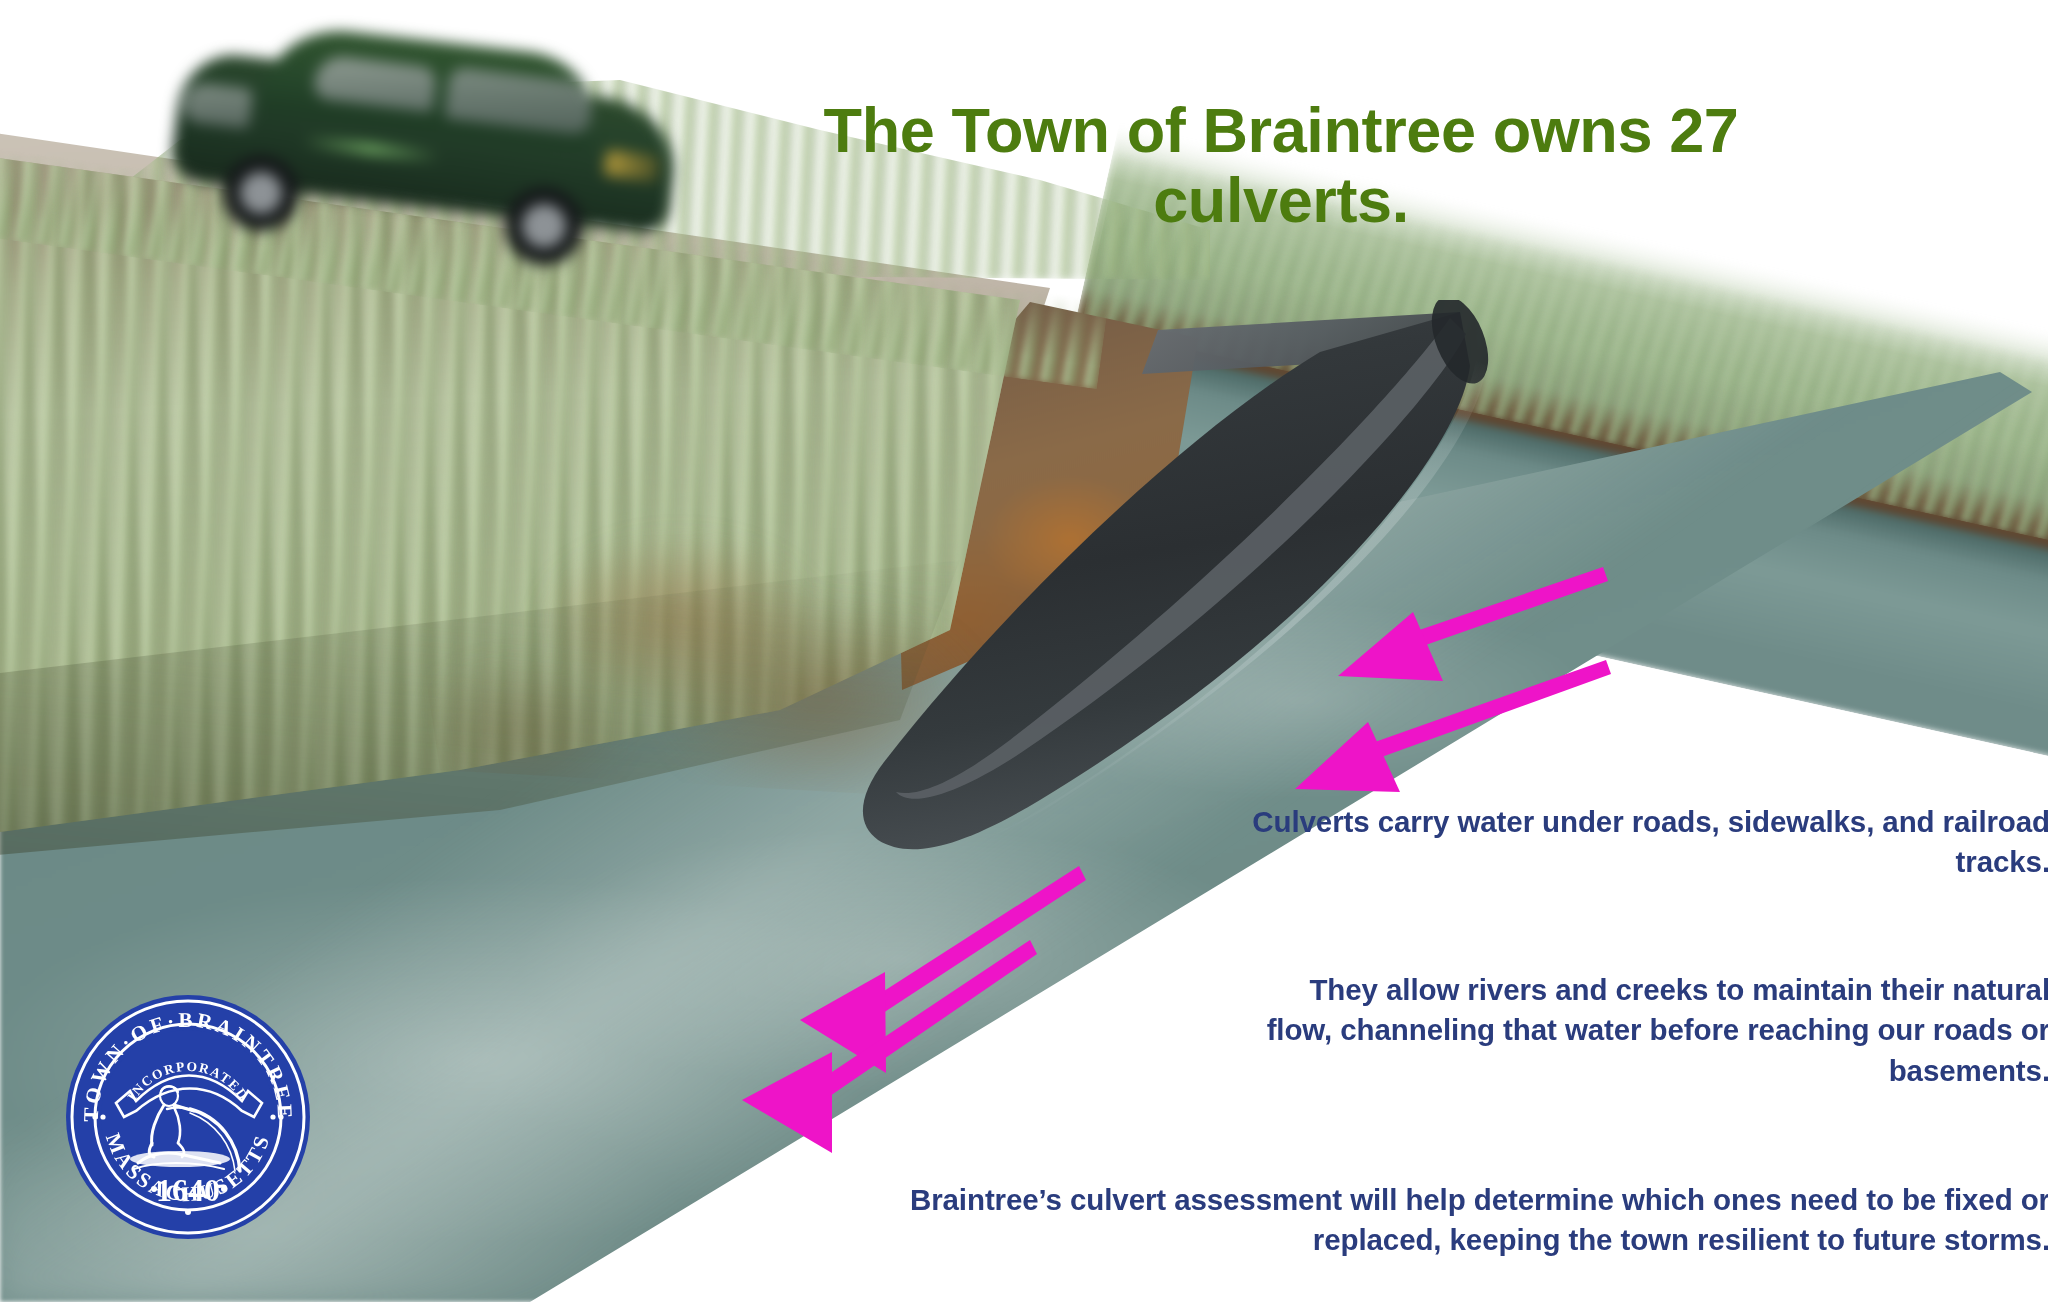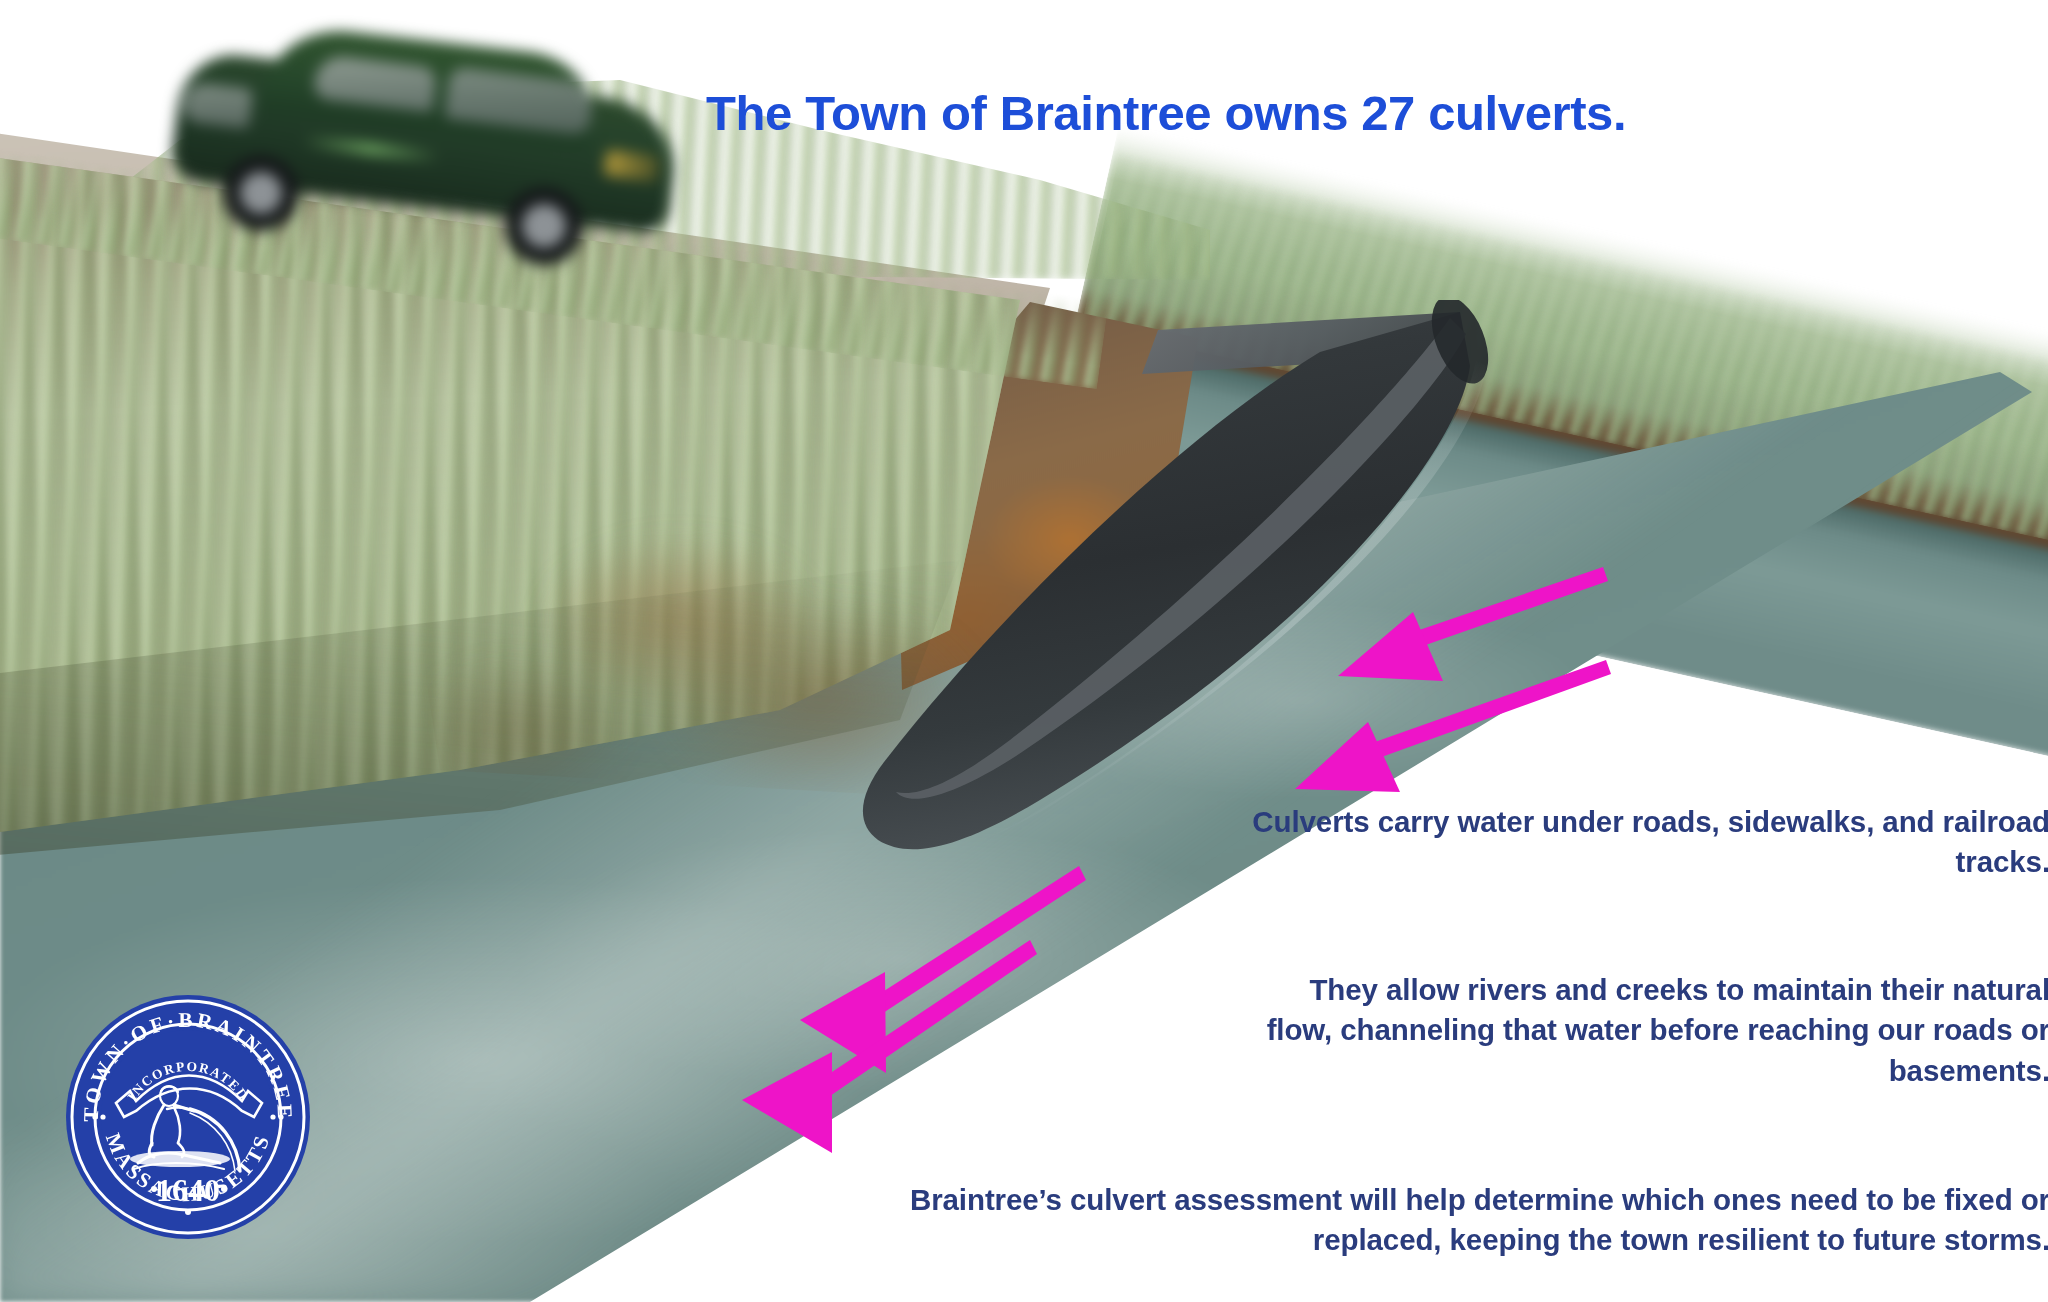--- a/index.html
+++ b/index.html
@@ -218,23 +218,23 @@
   .w2{left:330px;top:162px;width:78px;height:78px;}
   .car-tail{
     position:absolute;left:430px;top:128px;width:54px;height:26px;
     background:linear-gradient(90deg,rgba(190,160,60,.9),rgba(150,120,40,.3));
     border-radius:6px;transform:rotate(8deg);
   }
 
   
   .headline{
     position:absolute;left:706px;top:54px;width:1150px;
-    color:#1d4ed8;
-    font-size:49px;font-weight:bold;letter-spacing:-.4px;
-    text-align:left;line-height:1.1;
+    color:#4d7c0f;
+    font-size:63px;font-weight:bold;letter-spacing:-.4px;
+    text-align:center;line-height:1.1;
   }
   .body-block{
     position:absolute;
     color:#2a3c7d;
     font-size:29.5px;font-weight:bold;line-height:1.38;
     text-align:right;letter-spacing:-.1px;
   }
   #para1{left:1240px;top:772px;width:810px;}
   #para2{left:1240px;top:940px;width:810px;}
   #para3{left:820px;top:1150px;width:1230px;}

